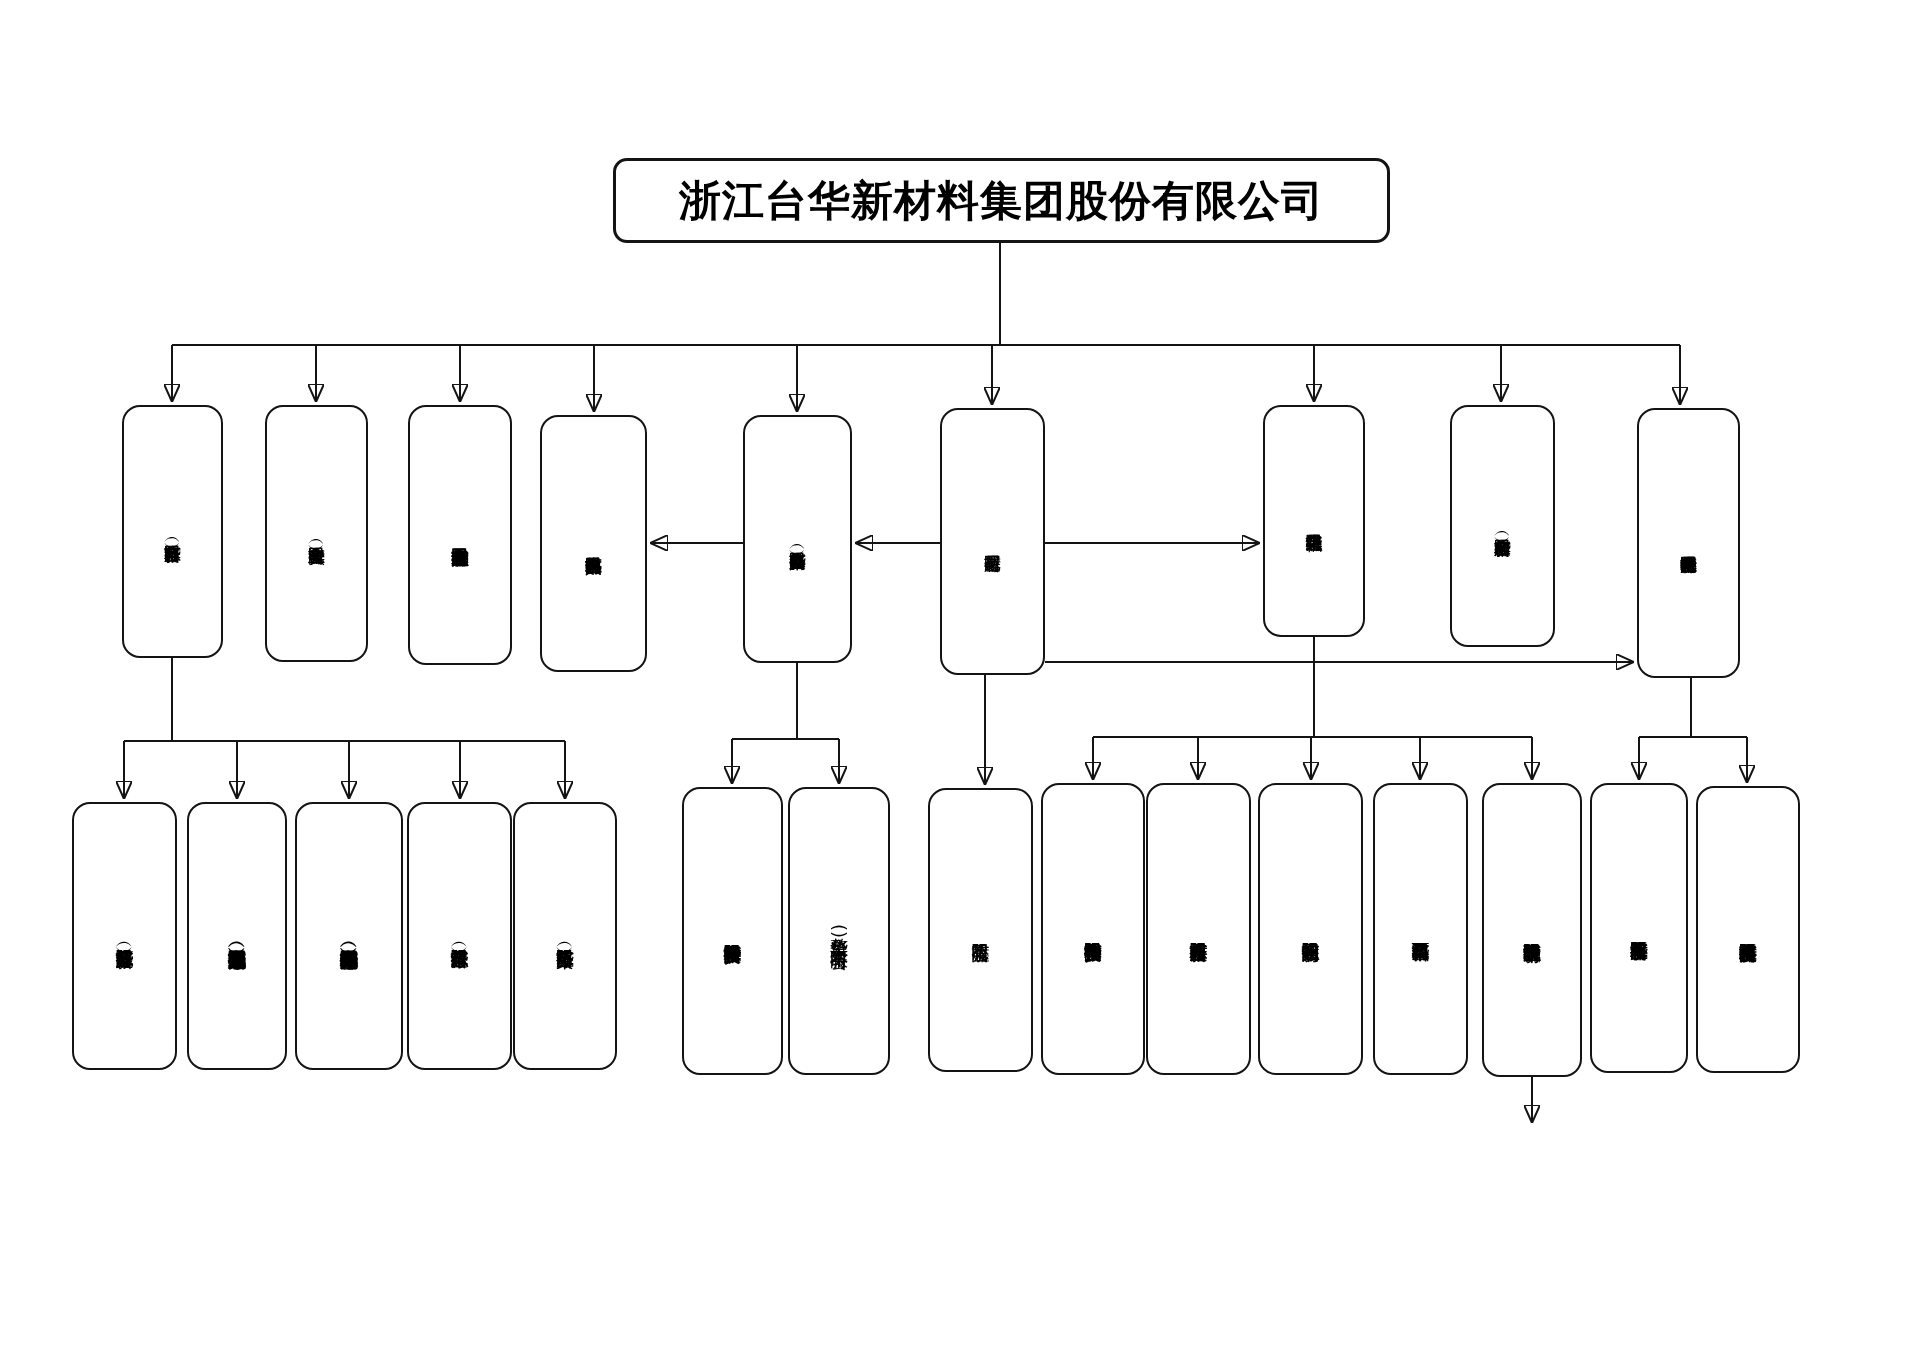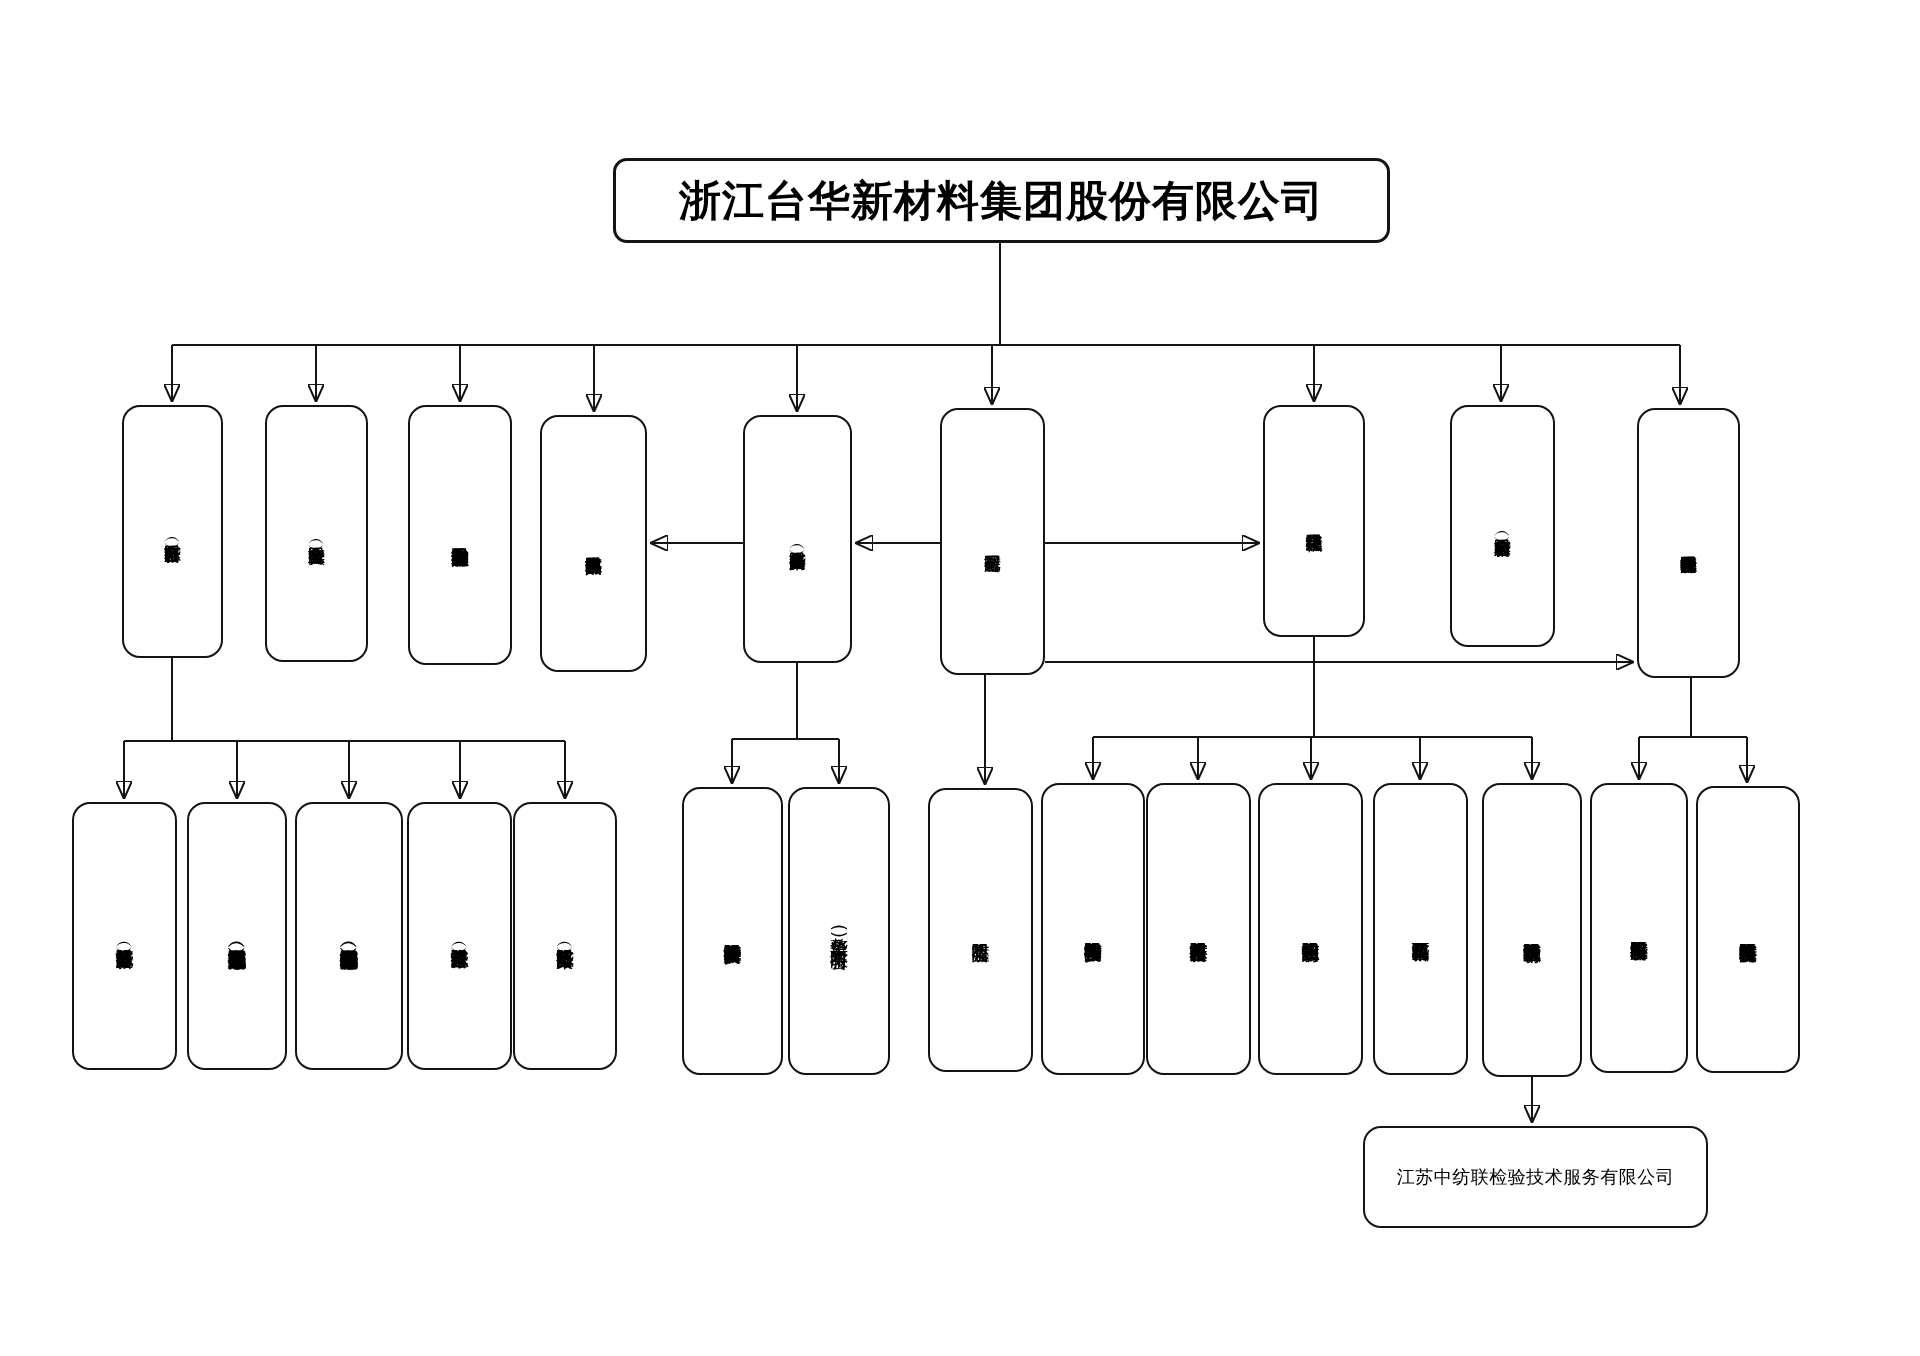--- a/index.html
+++ b/index.html
@@ -153,17 +153,14 @@
   <div class="node r2" style="left:1482px;top:783px;width:100px;height:294px">
     <span class="vtext">吴江市福华纺织整理有限公司</span>
   </div>
   <div class="node r2" style="left:1590px;top:783px;width:98px;height:290px">
     <span class="vtext">浙江嘉华再生材料有限公司</span>
   </div>
   <div class="node r2" style="left:1696px;top:786px;width:104px;height:287px">
     <span class="vtext">浙江英瑞特再生材料科技有限公司</span>
   </div>
 
-  <div class="node bottom-box" style="left:1363px;top:1126px;width:345px;height:102px">
-    <span class="htext">江苏中纺联检验技术服务有限公司</span>
-  </div>
 
 </div>
 
 </body></html>

